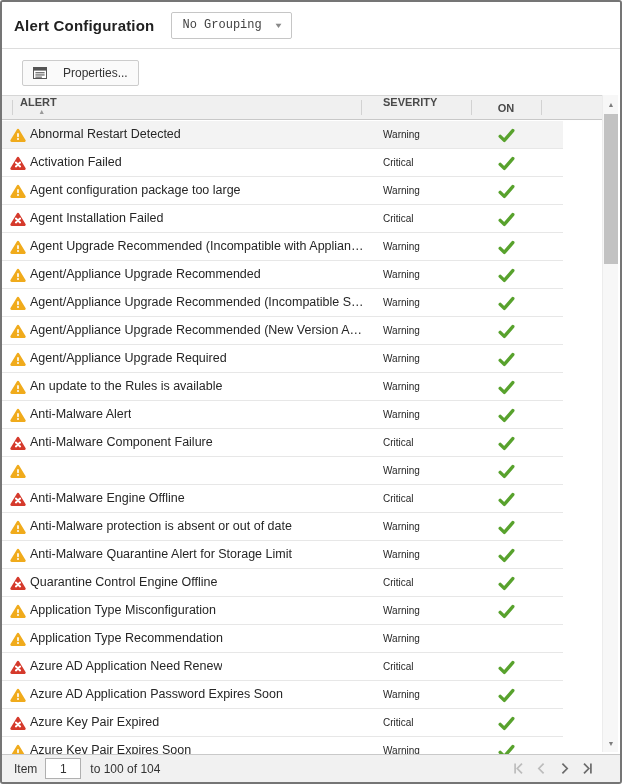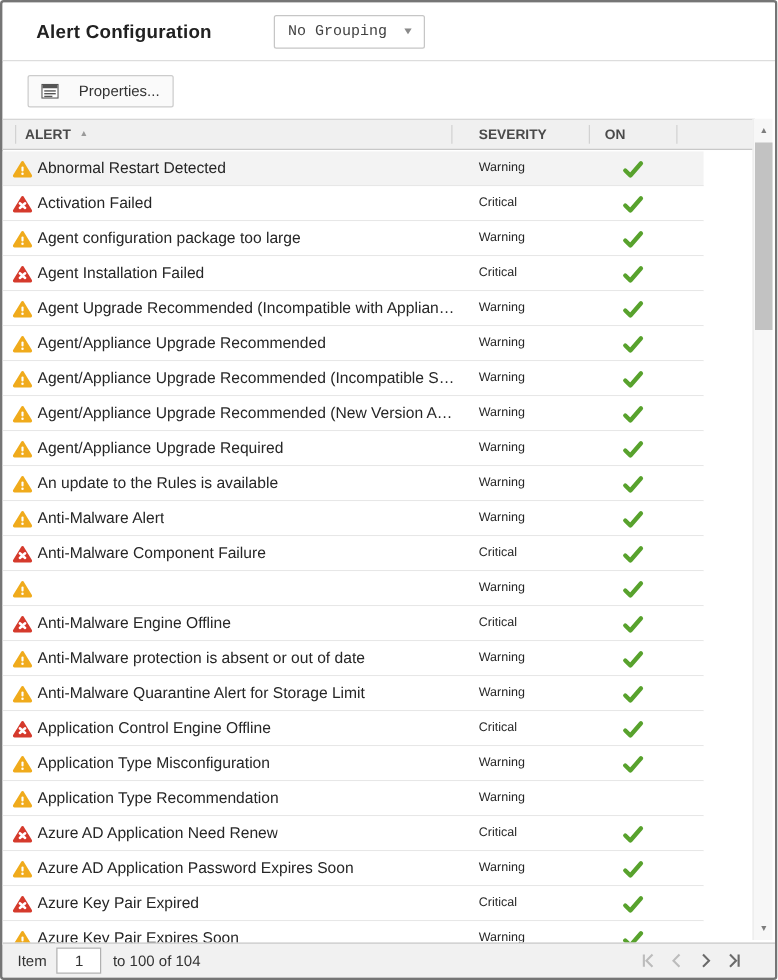--- a/index.html
+++ b/index.html
@@ -1,36 +1,36 @@
 <!DOCTYPE html>
 <html style="--warn: #f0ab1c; --crit: #d53a2c; --ok: #58a22d; --pg-dis: #bcbcbc; --pg-en: #6b6b6b;"><head>
 <meta charset="utf-8">
 <style>
   * { margin:0; padding:0; box-sizing:border-box; }
   html,body { background:#fff; }
   body { font-family:"Liberation Sans", sans-serif; }
   .window{ position:relative; width:622px; height:784px; border:2px solid #757575; border-radius:3px; background:#fff; overflow:hidden; }
 
   
-  .titlebar{ position:absolute; top:0; left:0; right:0; height:47px; border-bottom:1px solid #ddd; display:flex; align-items:center; padding-left:27px; background:#fff;gap:33px; }
+  .titlebar{ position:absolute; top:0; left:0; right:0; height:47px; border-bottom:1px solid #ddd; display:flex; align-items:center; padding-left:12px; background:#fff; }
   .title{ font-size:15px; font-weight:bold; color:#212121; letter-spacing:.2px; }
   .grouping{ margin-left:17px; height:27px; border:1px solid #c6c6c6; border-radius:2px; background:#fff; display:flex; align-items:center; padding:0 10px; cursor:pointer;font-family:Liberation Mono, monospace; }
   .grouping .val{ font-size:12px; color:#424242; }
   .grouping .caret{ margin-left:14px; font-size:8px; color:#8a8a8a; transform:scaleX(1.25); }
 
   
   .toolbar{ position:absolute; top:48px; left:0; right:0; height:45px; background:#fff; display:flex; align-items:center; padding-left:20px; }
   .btn-props{ height:26px; display:flex; align-items:center; gap:16px; border:1px solid #ccc; border-radius:2px; background:#fafafa; padding:0 10px; font-size:12px; color:#333; cursor:pointer; }
 
   
   .grid-header{ position:absolute; top:93px; left:0; width:602px; height:25px; background:#f0f0f0; border-top:1px solid #d6d6d6; border-bottom:1px solid #c8c8c8; font-size:11px; font-weight:bold; color:#4a4a4a; }
-  .grid-header .cell{ position:absolute; top:0; bottom:0; display:flex; align-items:center; cursor:pointer; }
+  .grid-header .cell{ position:absolute; top:0; bottom:0; display:flex; align-items:center; cursor:pointer;flex-direction:column; }
   .gh-alert{ left:18px; }
   .gh-sev{ left:381px; }
-  .gh-on{ left:455px; width:70px; justify-content:center; }
+  .gh-on{ left:469px; width:70px; justify-content:center; }
   .sort-arrow{ margin-left:7px; font-size:7px; color:#9a9a9a; }
   .gh-div{ position:absolute; top:4px; bottom:4px; width:1px; background:#d2d2d2; }
 
   
   .rows{ position:absolute; top:119px; left:0; width:561px; height:635px; overflow:hidden; background:#fff; }
   .row{ position:relative; height:28px; border-bottom:1px solid #e7e7e7; background:#fff; cursor:pointer; }
   .row.selected{ background:#f3f3f3; }
   .row .alert-icon{ position:absolute; left:8px; top:7px; }
   .row .alert-label{ position:absolute; left:28px; top:0; line-height:27px; font-size:12.5px; color:#262626; white-space:nowrap; overflow:hidden; text-overflow:ellipsis; max-width:336px; }
   .row .severity-label{ position:absolute; left:381px; top:0; line-height:27px; font-size:10px; color:#262626; }
@@ -412,21 +412,21 @@
     </div>
 
     <div class="row">
 
       <span class="alert-icon">
         <svg width="16" height="15" viewBox="0 0 16 15">
           <path d="M8 2.2 L14.4 12.6 L1.6 12.6 Z" fill="var(--crit)" stroke="var(--crit)" stroke-width="2.6" stroke-linejoin="round"></path>
           <path d="M5.9 6.6 L10.1 10.4 M10.1 6.6 L5.9 10.4" stroke="#fff" stroke-width="2" stroke-linecap="round"></path>
         </svg>
       </span>
-      <span class="alert-label">Application Control Engine Offline</span>
+      <span class="alert-label">Quarantine Control Engine Offline</span>
       <span class="severity-label">Critical</span>
       <span class="on-cell">
         <span style="display:flex;">
           <svg width="17" height="15" viewBox="0 0 17 15">
             <path d="M2.2 8.4 L6.3 12.4 L14.8 2.6" fill="none" stroke="var(--ok)" stroke-width="3.4" stroke-linecap="round" stroke-linejoin="round"></path>
           </svg>
         </span>
       </span>
     </div>
 

